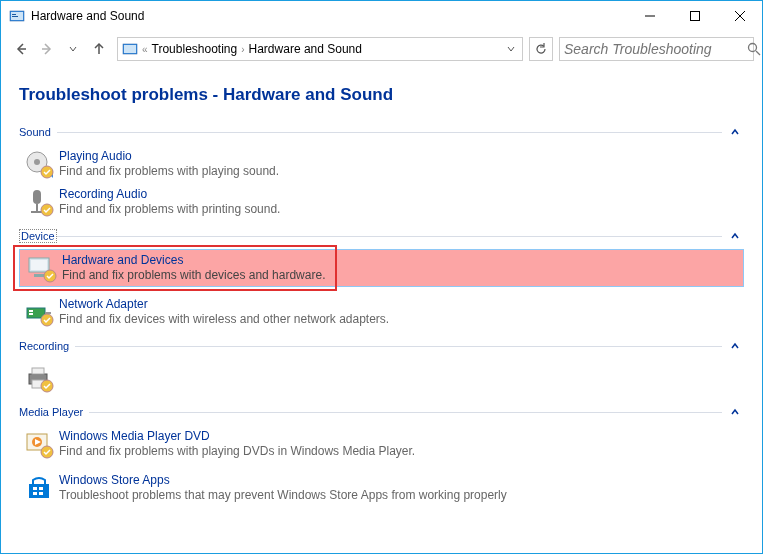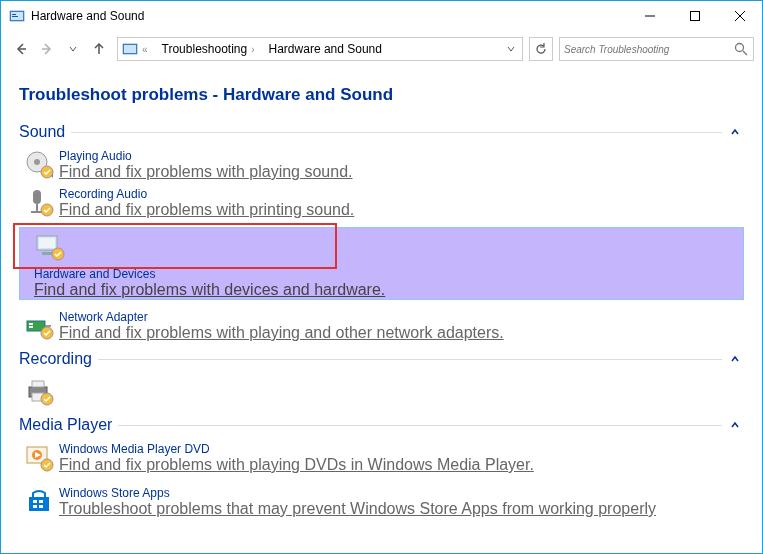--- a/index.html
+++ b/index.html
@@ -58,21 +58,20 @@
   margin: 0 4px;
 }
 .addrbar .addr-icon {
   width: 16px; height: 16px;
   margin-right: 4px;
   display: inline-flex;
 }
 .addrbar .crumb {
   padding: 0 4px;
   font-size: 12px;
-  margin-left: 10px;
 }
 .addrbar .chev {
   color: #888;
   font-size: 10px;
 }
 .addrbar .spacer { flex: 1; }
 .addr-drop {
   width: 18px; height: 22px;
   display: inline-flex; align-items: center; justify-content: center;
 }
@@ -85,21 +84,21 @@
   width: 195px; height: 24px;
   border: 1px solid #ccc;
   display: flex; align-items: center;
   padding: 0 4px;
   margin-left: 4px;
 }
 .searchbox input {
   flex: 1;
   border: none;
   outline: none;
-  font-size: 10px;
+  font-size: 14px;
   font-style: italic;
   color: #888;
 }
 .search-icon {
   width: 16px; height: 16px;
   display: inline-flex;
 }
 
 .content {
   height: calc(100% - 66px);
@@ -118,21 +117,21 @@
   margin: 10px 0 18px 0;
 }
 .section { margin-bottom: 6px; }
 .section-header {
   display: flex;
   align-items: center;
   margin-bottom: 4px;
 }
 .section-header .label {
   color: #003399;
-  font-size: 16px;
+  font-size: 11px;
   padding-right: 6px;
 }
 .section-header.dotted .label {
   border: 1px dotted #888;
   padding: 0 1px;
 }
 .section-header .line {
   flex: 1;
   height: 1px;
   background: #d8dde6;
@@ -153,29 +152,27 @@
   flex-shrink: 0;
   display: inline-flex;
 }
 .item .text .name {
   color: #003399;
   font-size: 12px;
   line-height: 16px;
 }
 .item .text .desc {
   color: #666;
-  font-size: 16px;
+  font-size: 12px;
   line-height: 15px;
-  text-decoration: underline;
 }
 .item.selected {
-  background: #c4b5fd;
+  background: #fca5a5;
   border: 1px solid #8ec8f6;
-  padding: 2px 14px;
-  flex-direction: column;
+  padding: 2px 6px;
 }
 .item.selected .desc { color: #444; }
 .highlight-box {
   position: relative;
 }
 .highlight-box::after {
   content: "";
   position: absolute;
   left: -6px; top: -4px;
   width: 320px; height: 42px;
@@ -312,20 +309,29 @@
               <path d="M21 24 L23 26 L27 22" stroke="#fff" fill="none" stroke-width="1.5"></path>
             </svg>
           </span>
           <span class="text">
             <div class="name">Recording Audio</div>
             <div class="desc">Find and fix problems with printing sound.</div>
           </span>
         </div>
       </div>
       <div class="section">
+        <div class="section-header dotted">
+          <span class="label">Device</span>
+          <span class="line"></span>
+          <span class="chev-btn">
+            <svg width="12" height="12" viewBox="0 0 12 12">
+              <path d="M3 8 L6 4 L9 8" fill="none" stroke="#003399" stroke-width="1.5"></path>
+            </svg>
+          </span>
+        </div>
         <div class="highlight-box">
           <div class="item selected">
             <span class="icon">
               <svg viewBox="0 0 32 32">
                 <rect x="3" y="6" width="20" height="14" fill="#d8e4ec" stroke="#8aa"></rect>
                 <rect x="5" y="8" width="16" height="10" fill="#f0f4f8"></rect>
                 <rect x="8" y="22" width="10" height="3" fill="#8aa"></rect>
                 <circle cx="24" cy="24" r="6" fill="#f0c040" stroke="#b88"></circle>
                 <path d="M21 24 L23 26 L27 22" stroke="#fff" fill="none" stroke-width="1.5"></path>
               </svg>
@@ -344,21 +350,21 @@
               <rect x="4" y="12" width="18" height="10" fill="#3aa050" stroke="#277"></rect>
               <rect x="6" y="14" width="4" height="2" fill="#fff"></rect>
               <rect x="6" y="17" width="4" height="2" fill="#fff"></rect>
               <line x1="22" y1="17" x2="28" y2="17" stroke="#999" stroke-width="2"></line>
               <circle cx="24" cy="24" r="6" fill="#f0c040" stroke="#b88"></circle>
               <path d="M21 24 L23 26 L27 22" stroke="#fff" fill="none" stroke-width="1.5"></path>
             </svg>
           </span>
           <span class="text">
             <div class="name">Network Adapter</div>
-            <div class="desc">Find and fix problems with playing and other network adapters.</div>
+            <div class="desc">Find and fix devices with wireless and other network adapters.</div>
           </span>
         </div>
       </div>
       <div class="section">
         <div class="section-header">
           <span class="label">Recording</span>
           <span class="line"></span>
           <span class="chev-btn">
             <svg width="12" height="12" viewBox="0 0 12 12">
               <path d="M3 8 L6 4 L9 8" fill="none" stroke="#003399" stroke-width="1.5"></path>

